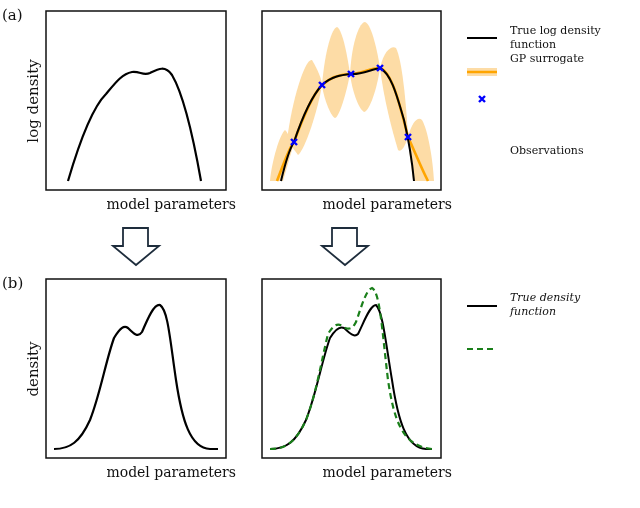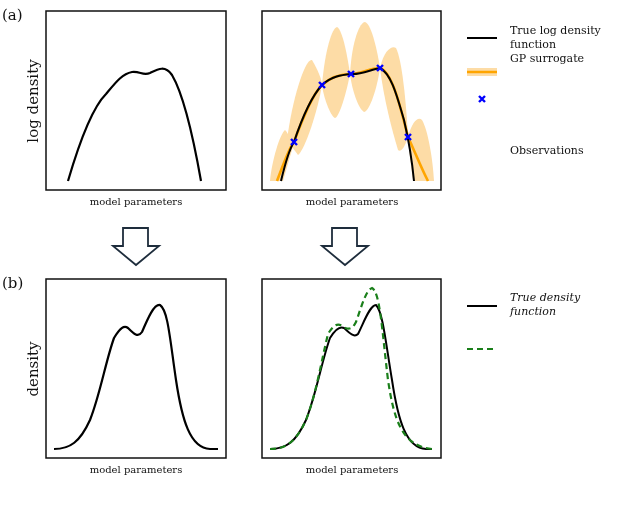--- a/index.html
+++ b/index.html
@@ -1,20 +1,20 @@
 <!DOCTYPE html>
 <html><head>
   <meta charset="utf-8">
   <style>
     html, body { margin: 0; padding: 0; background: #ffffff; }
     body { width: 640px; height: 508px; position: relative; overflow: hidden;
            font-family: "DejaVu Serif", "Liberation Serif", serif; color: #111; }
     .abs { position: absolute; }
     .panel-label { font-size: 15px; }
-    .axis-x { font-size: 10px; text-align: center; width: 200px; }
+    .axis-x { font-size: 14px; text-align: right; width: 200px; }
     .axis-y { font-size: 15px; transform: rotate(-90deg); transform-origin: center; white-space: nowrap; text-align: center; width: 140px; }
     .legend-text { font-size: 11px; line-height: 14px; }
     svg { position: absolute; left: 0; top: 0; }
   </style>
 </head>
 <body>
 
 <div class="abs panel-label" style="left:2px; top:6px;">(a)</div>
 <div class="abs panel-label" style="left:2px; top:274px;">(b)</div>
 

